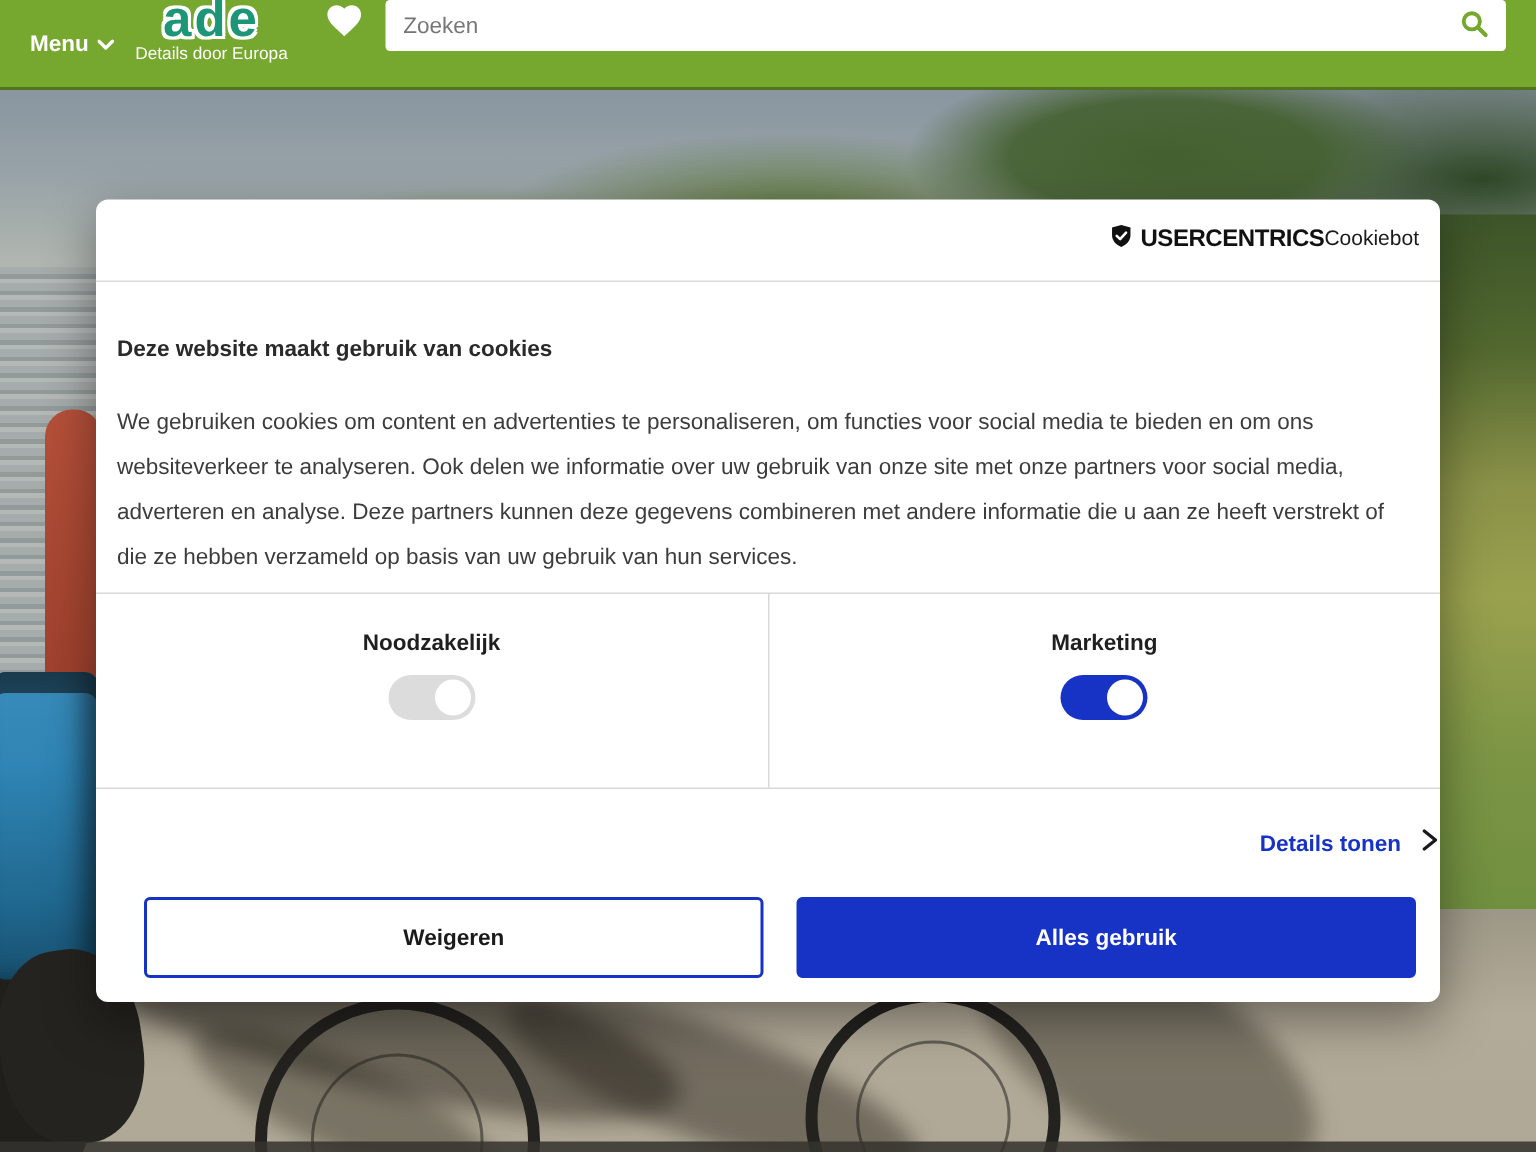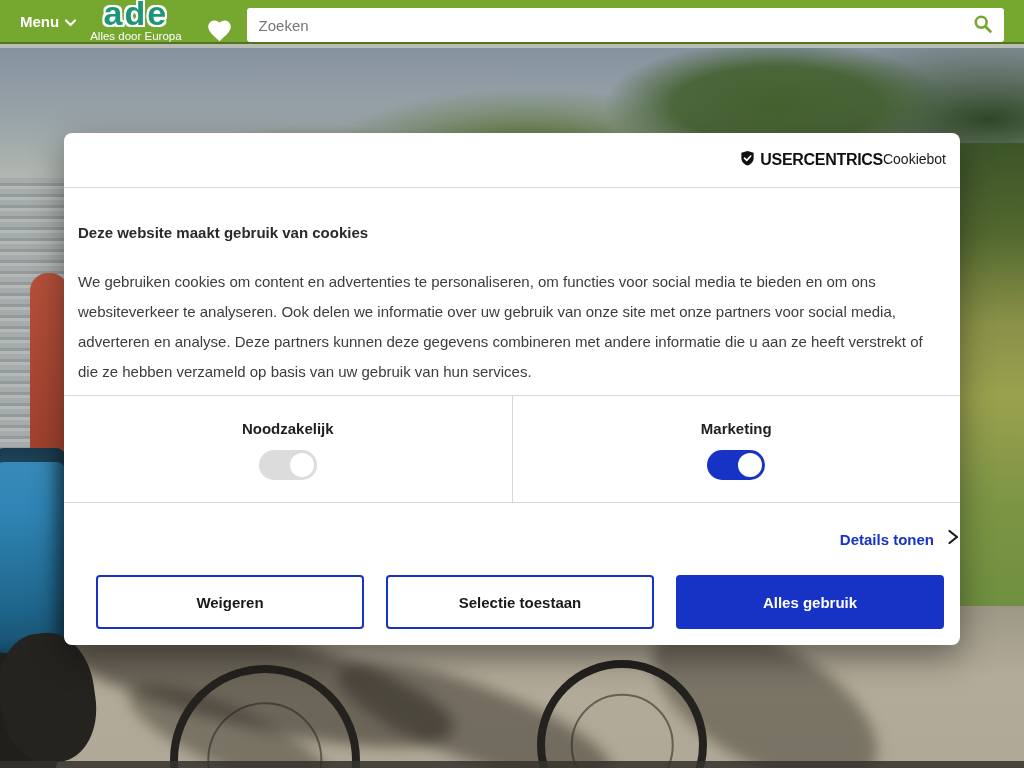--- a/index.html
+++ b/index.html
@@ -38,23 +38,23 @@
   .w2 { left:537px; top:612px; width:170px; height:170px; }
   .wheel-left { left:-45px; top:545px; width:115px; height:240px; background:#201f1c; border-radius:50%; transform:rotate(12deg); }
   .jacket { left:30px; top:225px; width:38px; height:205px; background:linear-gradient(180deg,#b5503a,#9c3f2c); border-radius:18px; }
   .pannier { left:-6px; top:400px; width:72px; height:205px; border-radius:10px;
     background:linear-gradient(180deg,#3a8cba 0%,#2f85b5 30%,#20688f 75%,#18506f 100%);
     box-shadow:inset 0 14px 0 rgba(20,40,52,.75), inset -10px 0 14px rgba(10,25,35,.5); }
   .bike-dark { left:0px; top:585px; width:95px; height:130px; background:#24231f; border-radius:45%; transform:rotate(-8deg); }
   .bottom-edge { left:0; right:0; bottom:0; height:7px; background:#35332e; opacity:.85; }
 
   
-  .topbar { position:absolute; left:0; top:0; width:1024px; height:44px;
+  .topbar { position:absolute; left:0; top:0; width:1024px; height:60px;
     background:var(--header-green,#76a72e); border-bottom:2px solid rgba(0,0,0,.3);
-    display:flex; align-items:flex-end; z-index:5; }
+    display:flex; align-items:flex-start; z-index:5; }
   .menu-btn { display:flex; align-items:center; gap:6px; color:#fff; font-weight:bold;
     font-size:15px; padding:0 14px 0 20px; cursor:pointer; height:100%; }
   .logo { display:flex; flex-direction:column; align-items:center; text-decoration:none; margin-right:18px; cursor:pointer; }
   .logo-word { font-size:34px; font-weight:bold; letter-spacing:2px; line-height:.78;
     color:var(--logo-teal,#1d9577);
     text-shadow:-2px -2px 0 #fff,2px -2px 0 #fff,-2px 2px 0 #fff,2px 2px 0 #fff,0 -2px 0 #fff,0 2px 0 #fff,-2px 0 0 #fff,2px 0 0 #fff; }
   .logo-tag { font-size:11.5px; color:#fff; margin-top:3px; white-space:nowrap; }
   .heart-wrap { margin:0 14px 0 6px; cursor:pointer; display:flex; align-items:center; }
   .search { position:relative; flex:1; margin-right:20px; height:34px; background:#fff; border-radius:3px;
     display:flex; align-items:center; overflow:hidden; }
@@ -69,21 +69,21 @@
     box-shadow:0 12px 34px rgba(0,0,0,.4); z-index:10; overflow:hidden; }
   .dialog-brand { height:55px; border-bottom:1px solid #d9d9d9; display:flex; align-items:center;
     justify-content:flex-end; padding:0 14px; }
   .brand-block { display:flex; flex-direction:row; align-items:flex-start; }
   .brand-top { display:flex; align-items:center; gap:4px; }
   .brand-name { font-size:16px; font-weight:bold; letter-spacing:-.3px; color:#111; }
   .brand-sub { font-size:14px; color:#1a1a1a; margin-top:1px; }
   .dialog-body { padding:36px 14px 0 14px; }
   .dialog-title { font-size:15px; font-weight:bold; color:#2a2a2a; margin-bottom:26px; }
   .dialog-desc { font-size:15px; line-height:30px; color:#3c3c3c; padding-right:2px; }
-  .toggles { margin-top:8px; height:108px; border-top:1px solid #d8d8d8; border-bottom:1px solid #d8d8d8;
+  .toggles { margin-top:8px; height:131px; border-top:1px solid #d8d8d8; border-bottom:1px solid #d8d8d8;
     display:flex; }
   .tg-col { flex:1; border-right:1px solid #d8d8d8; display:flex; flex-direction:column;
     align-items:center; padding-top:24px; }
   .tg-col:last-child { border-right:none; }
   .tg-label { font-size:15px; font-weight:bold; color:#1f1f1f; margin-bottom:13px; }
   .switch { position:relative; width:58px; height:30px; border-radius:15px; cursor:pointer; }
   .switch.on { background:var(--accent-blue,#1733c6); }
   .switch.off { background:var(--toggle-off,#dcdcdc); cursor:default; }
   .switch .knob { position:absolute; right:3px; top:3px; width:24px; height:24px; border-radius:50%; background:#fff; }
   .details-row { height:72px; display:flex; align-items:center; justify-content:flex-end; gap:12px; }
@@ -123,21 +123,21 @@
     <div class="menu-btn">
       <span>Menu</span>
       <span>
         <svg width="11" height="8" viewBox="0 0 11 8">
             <polyline points="1,1.5 5.5,6 10,1.5" fill="none" stroke="#fff" stroke-width="2.2" stroke-linecap="round" stroke-linejoin="round"></polyline>
           </svg>
       </span>
     </div>
     <a class="logo">
       <span class="logo-word">ade</span>
-      <span class="logo-tag">Alles door Europa</span>
+      <span class="logo-tag">Details door Europa</span>
     </a>
     <span class="heart-wrap">
       <svg width="27" height="25" viewBox="0 0 24 22">
           <path d="M12 21.35l-1.45-1.32C5.4 15.36 2 12.28 2 8.5 2 5.42 4.42 3 7.5 3c1.74 0 3.41.81 4.5 2.09C13.09 3.81 14.76 3 16.5 3 19.58 3 22 5.42 22 8.5c0 3.78-3.4 6.86-8.55 11.54L12 21.35z" fill="#fff"></path>
         </svg>
     </span>
     <div class="search">
       <input type="text" placeholder="Zoeken" style="">
       <button class="search-btn">
         <span>
@@ -190,18 +190,17 @@
       <a class="details-link">Details tonen</a>
       <span>
         <svg width="14" height="16" viewBox="0 0 14 16">
             <polyline points="3.5,2 11,8 3.5,14" fill="none" stroke="#1a1a1a" stroke-width="2.2" stroke-linecap="round" stroke-linejoin="round"></polyline>
           </svg>
       </span>
     </div>
 
     <div class="btn-row">
       <button class="btn outline">Weigeren</button>
-      <button class="btn outline">Selectie toestaan</button>
       <button class="btn solid">Alles gebruik</button>
     </div>
   </section>
 
 </div>
 
 </body></html>

